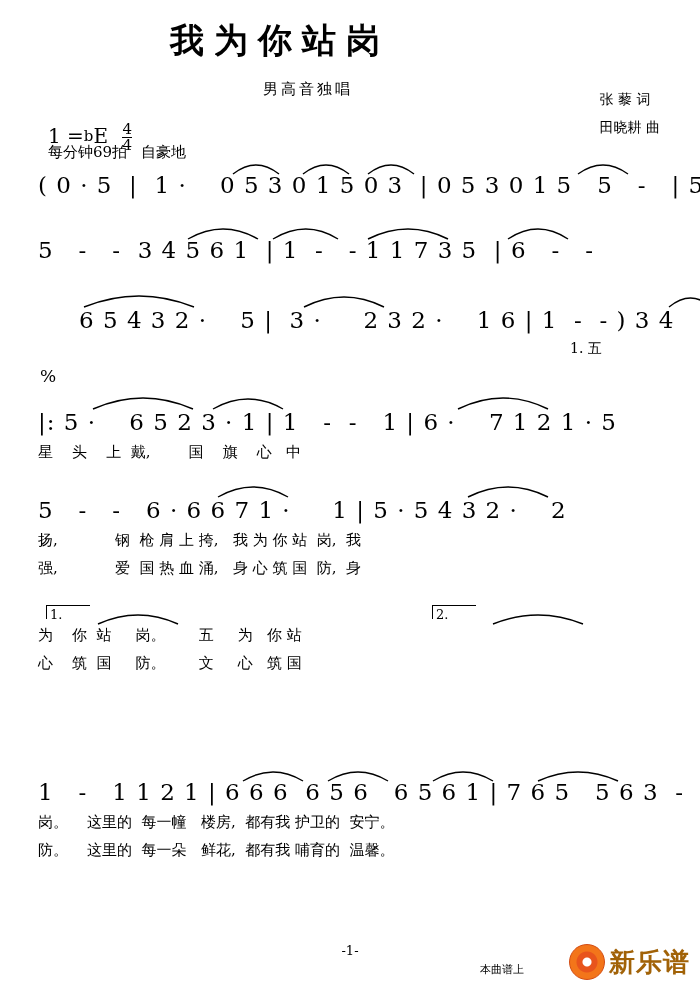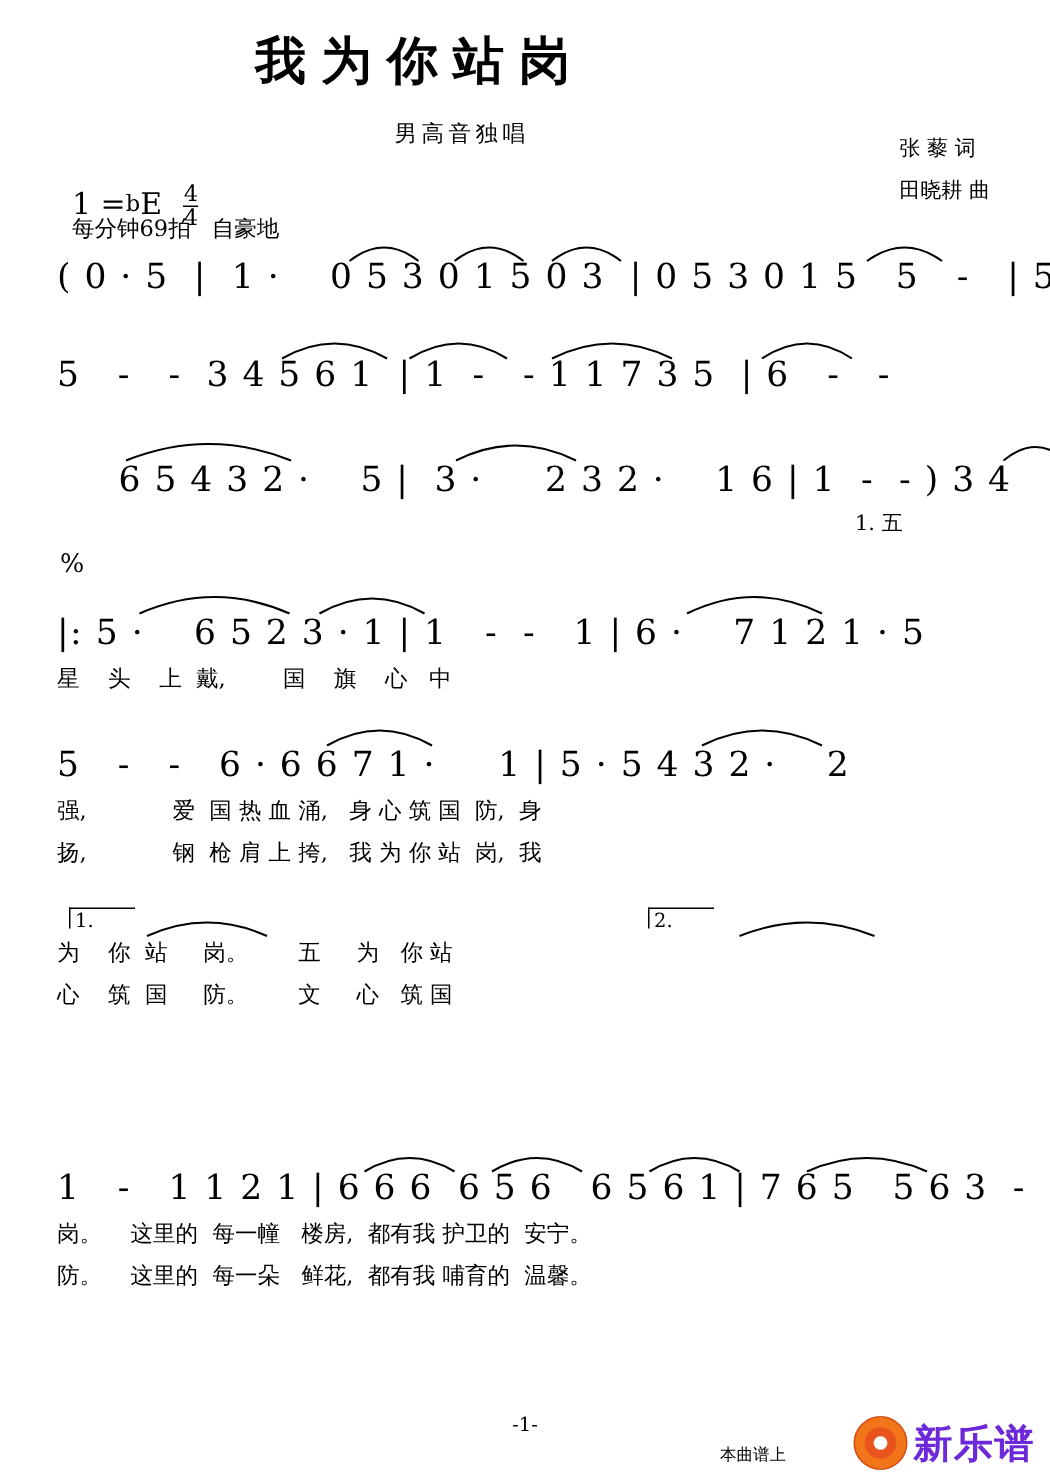--- a/index.html
+++ b/index.html
@@ -145,21 +145,21 @@
   .logo .disc {
     width: 34px; height: 34px;
     border-radius: 50%;
     background: radial-gradient(circle at 50% 50%, #ffffff 0 4px, #e8541c 5px 10px, #f3751a 11px 17px);
     border: 1px solid #d24a10;
     margin-right: 4px;
   }
   .logo .txt {
     font-size: 26px;
     font-weight: bold;
-    color: #6d28d9;
+    color: #a16207;
     font-family: "DejaVu Serif", serif;
     letter-spacing: 1px;
   }
   svg.slurlayer { position: absolute; left: 0; top: 0; overflow: visible; }
 </style>
 </head>
 <body>
 
 <div class="sheet">
 
@@ -223,22 +223,22 @@
     <div class="notes">|: 5 ·    6 5 2 3 · 1 | 1   -  -   1 | 6 ·    7 1 2 1 · 5</div>
     <div class="lyric">星    头    上  戴,        国    旗    心   中</div>
   </div>
 
   <div class="system" style="top:495px;">
     <svg class="slurlayer" width="630" height="30" style="top:-18px;">
       <path d="M180 20 Q215 0 250 20" stroke="#000" fill="none" stroke-width="1.4"></path>
       <path d="M430 20 Q470 0 510 20" stroke="#000" fill="none" stroke-width="1.4"></path>
     </svg>
     <div class="notes">5   -   -   6 · 6 6 7 1 ·     1 | 5 · 5 4 3 2 ·    2</div>
+    <div class="lyric">扬,            钢  枪 肩 上 挎,   我 为 你 站  岗,  我</div>
     <div class="lyric">强,            爱  国 热 血 涌,   身 心 筑 国  防,  身</div>
-    <div class="lyric">扬,            钢  枪 肩 上 挎,   我 为 你 站  岗,  我</div>
   </div>
 
   <div class="ending-box" style="top:605px; left:46px;">1.</div>
   <div class="ending-box" style="top:605px; left:432px;">2.</div>
   <div class="system" style="top:620px;">
     <svg class="slurlayer" width="630" height="30" style="top:-16px;">
       <path d="M60 20 Q100 2 140 20" stroke="#000" fill="none" stroke-width="1.4"></path>
       <path d="M455 20 Q500 2 545 20" stroke="#000" fill="none" stroke-width="1.4"></path>
     </svg>
     <div class="lyric">为    你  站     岗。       五     为   你 站</div>

